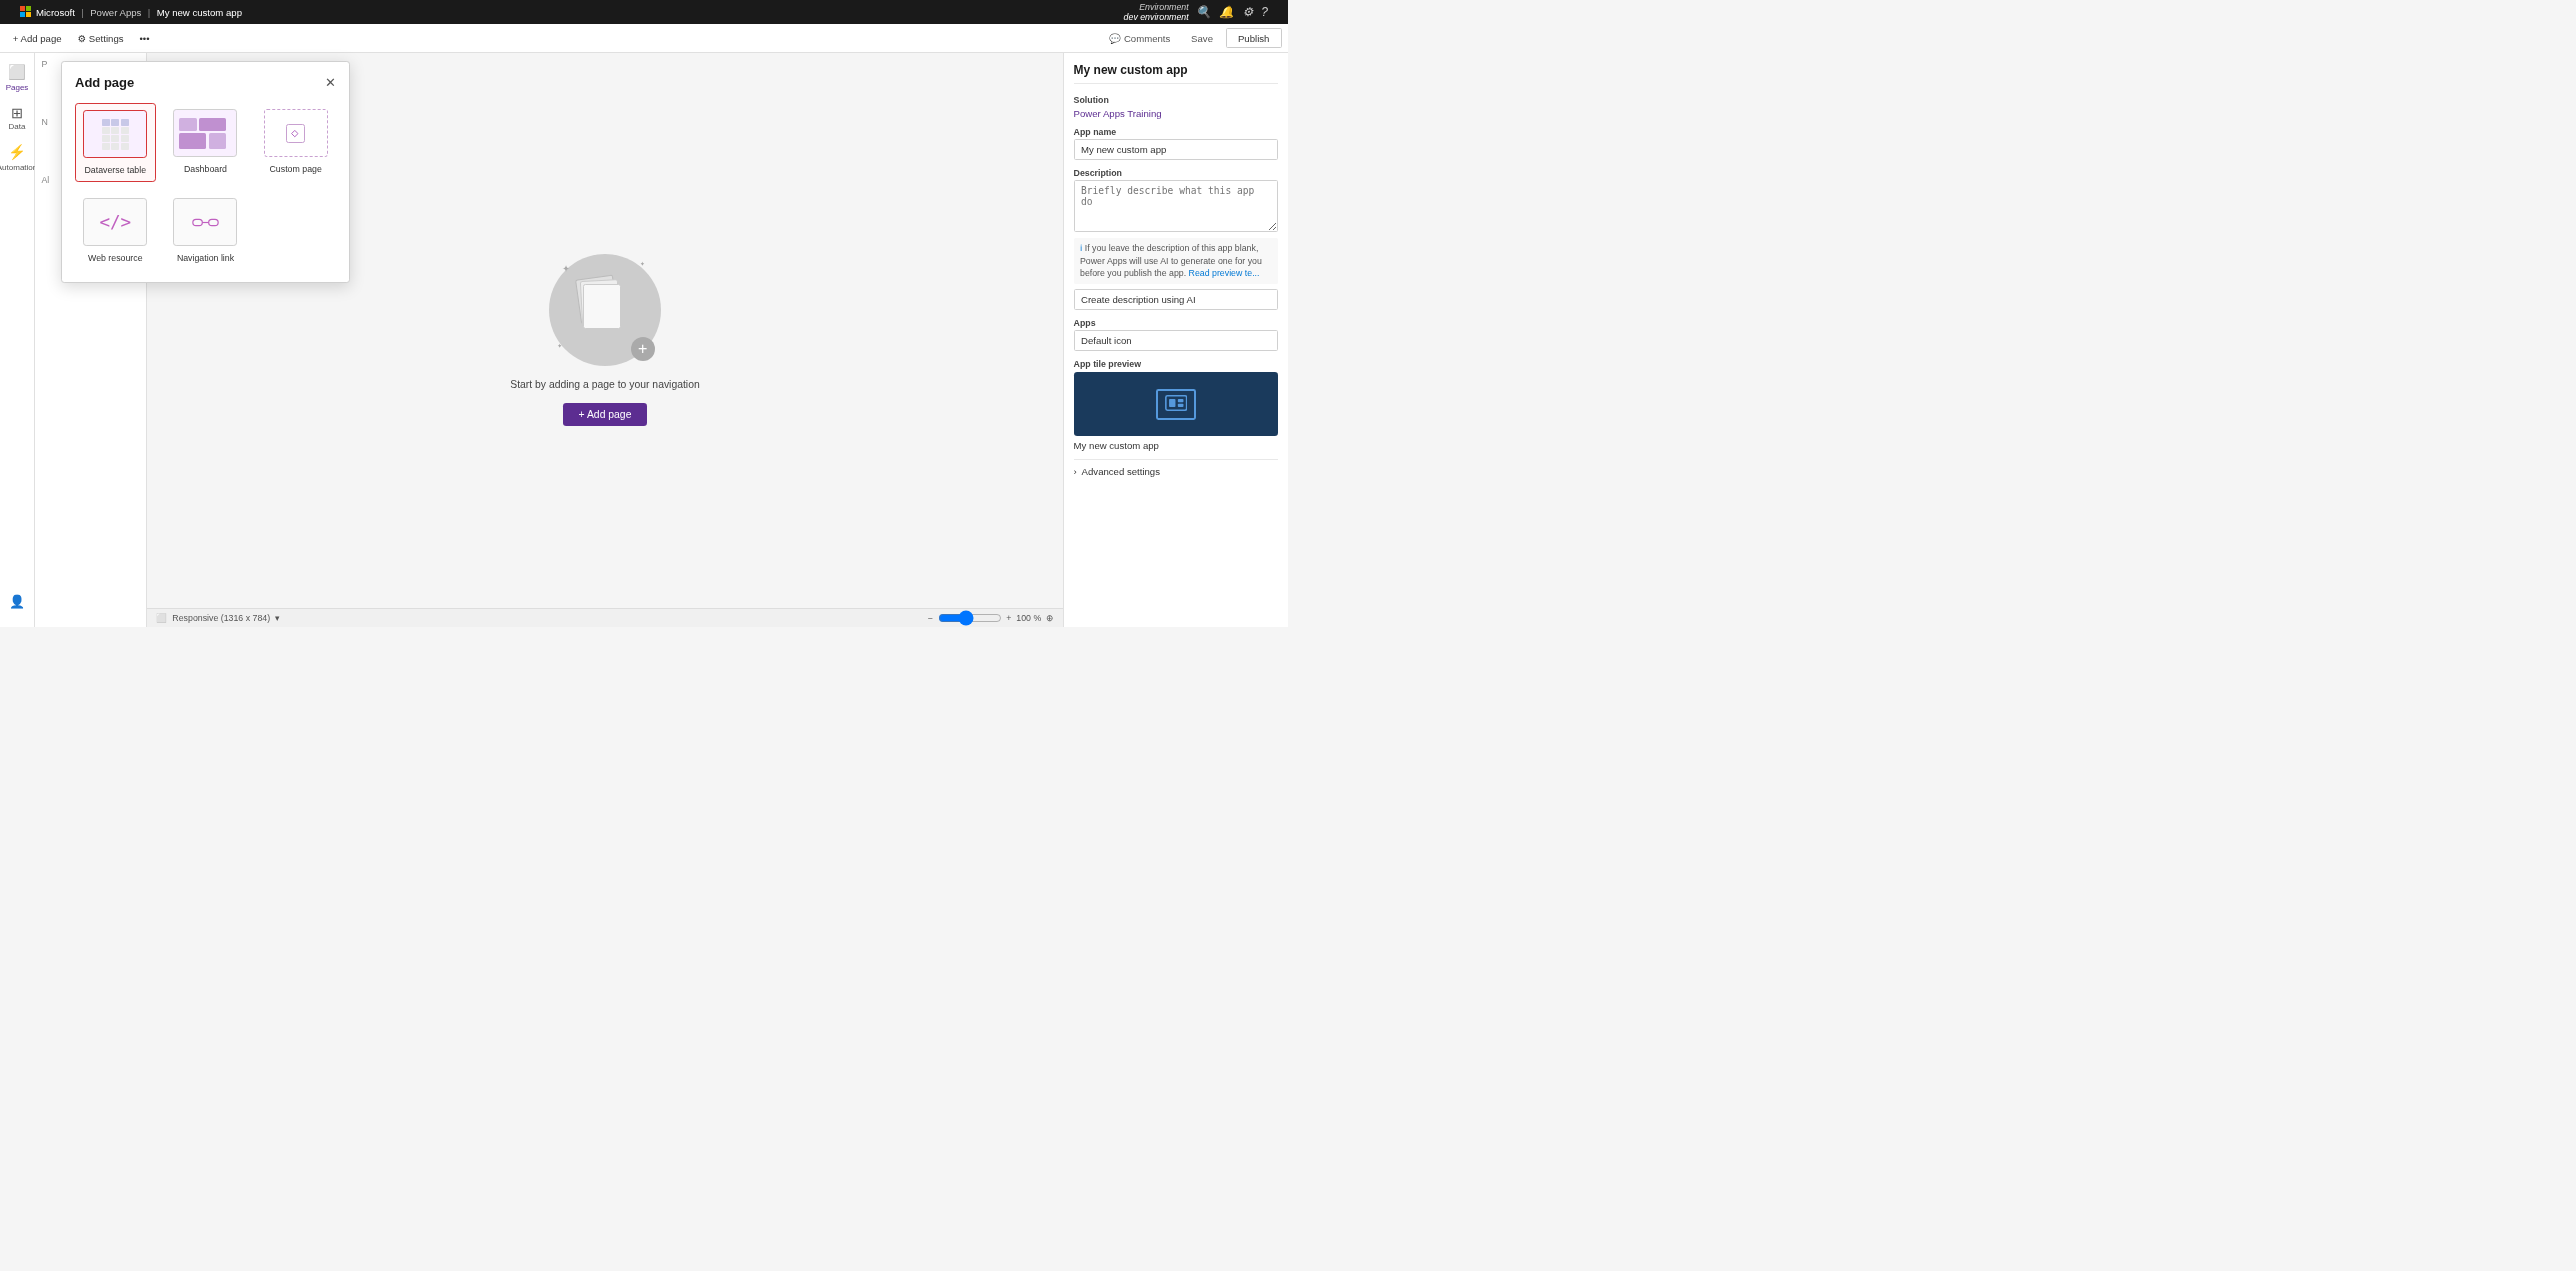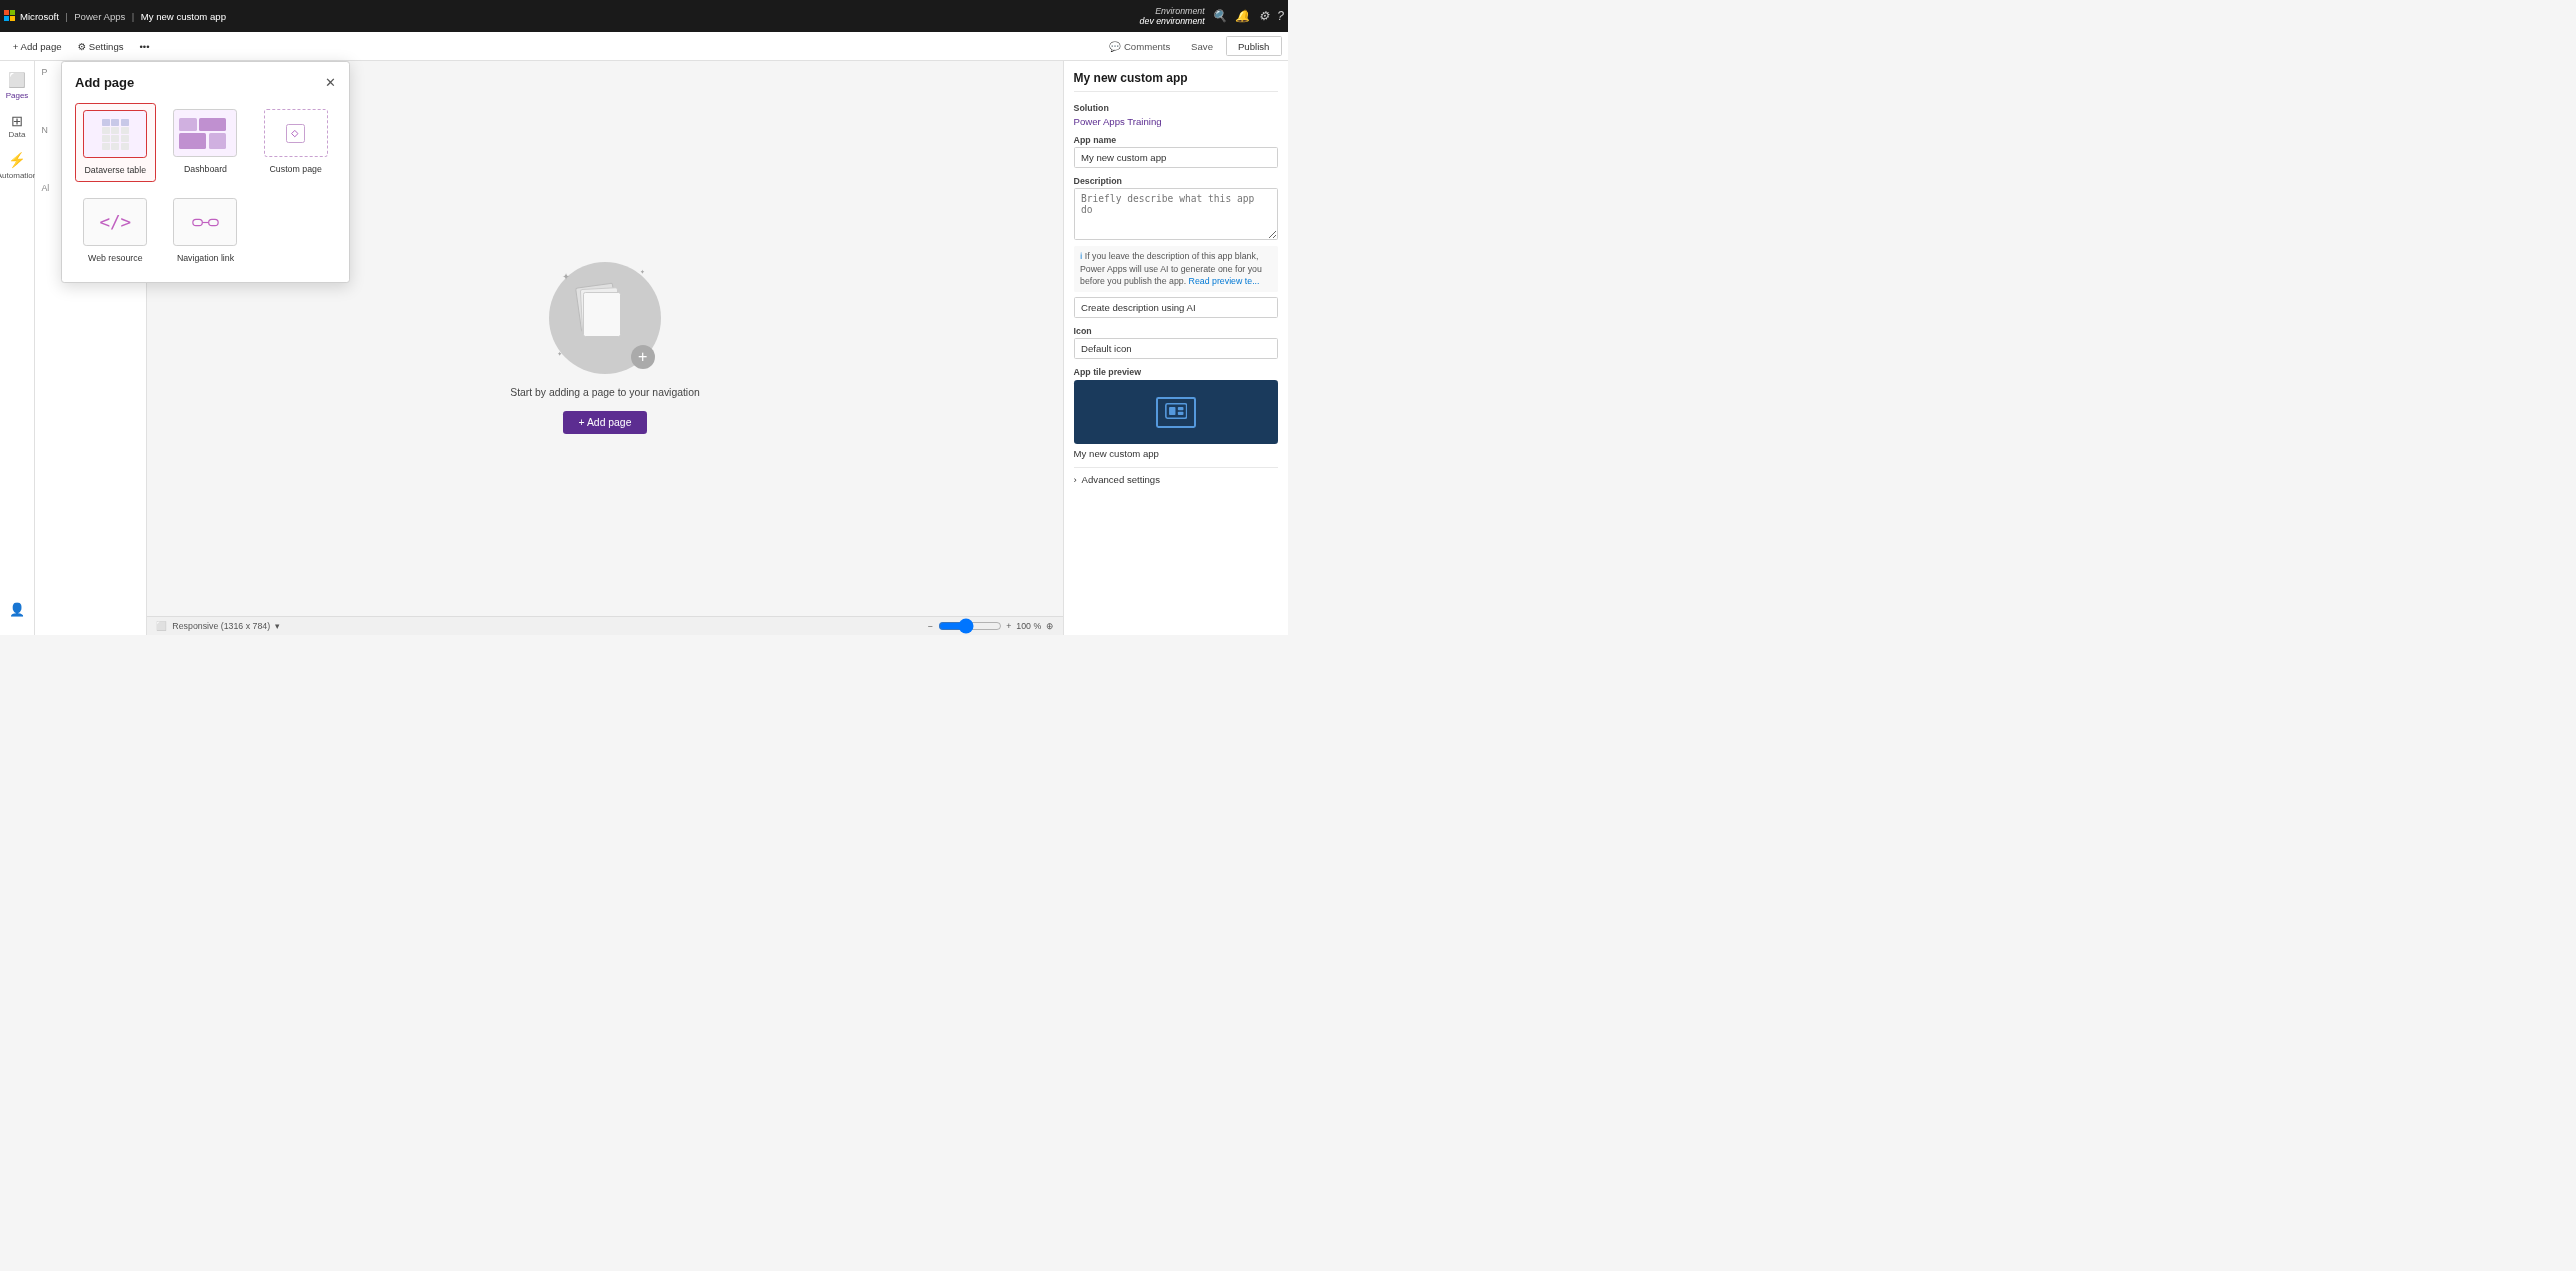--- a/index.html
+++ b/index.html
@@ -1,20 +1,20 @@
 <!DOCTYPE html>
 <html style="font-size:13px"><head>
   <meta charset="utf-8">
   <style>
     * { box-sizing: border-box; margin: 0; padding: 0; }
     body { font-family: 'Segoe UI', sans-serif; font-size: 10.4px; background: #f5f5f5; overflow: hidden; width: 1288px; height: 635px; }
 
     
     .topbar {
-      display: flex; align-items: center; height: 32px; background: #1a1a1a; padding: 0 4px; gap: 6.4px; position: relative; z-index: 100;
+      display: flex; align-items: center; height: 24px; background: #1a1a1a; padding: 0 20px; gap: 6.4px; position: relative; z-index: 100;
     }
     .topbar-logo { display: flex; align-items: center; gap: 4.8px; }
     .topbar-right { margin-left: auto; display: flex; align-items: center; gap: 8px; font-style: italic; }
     .env-label { color: #ccc; font-size: 8.8px; text-align: right; line-height: 1.2; }
     .env-name { color: #fff; font-size: 8.8px; }
     .topbar-icon { color: #ccc; font-size: 12px; cursor: pointer; }
 
     
     .commandbar {
       display: flex; align-items: center; height: 29px; background: #fff; border-bottom: 0.8px solid #e0e0e0; padding: 0 6.4px; gap: 3.2px;
@@ -239,21 +239,21 @@
     <textarea class="field-textarea" placeholder="Briefly describe what this app do" style=""></textarea>
 
     <div class="info-box">
       <span style="color:#0078d4;">ℹ</span>
       <span> If you leave the description of this app blank, Power Apps will use AI to generate one for you before you publish the app. </span>
       <a href="#">Read preview te...</a>
     </div>
 
     <button class="create-ai-btn">Create description using AI</button>
 
-    <div class="field-label">Icon</div>
+    <div class="field-label">Apps</div>
     <input class="field-input" type="text" value="Default icon" style="">
 
     <div class="field-label">App tile preview</div>
     <div class="app-tile-preview">
       <div style="border: 2.4px solid #5599dd; padding: 4.8px 6.4px; border-radius:2.4px;">
         <svg width="22.5" height="16" viewBox="0 0 28 20">
           <rect x="1" y="1" width="26" height="18" rx="2" fill="none" stroke="#5599dd" stroke-width="2"></rect>
           <rect x="5" y="5" width="8" height="10" rx="1" fill="#5599dd"></rect>
           <rect x="16" y="5" width="7" height="4" rx="1" fill="#5599dd"></rect>
           <rect x="16" y="11" width="7" height="4" rx="1" fill="#5599dd"></rect>

